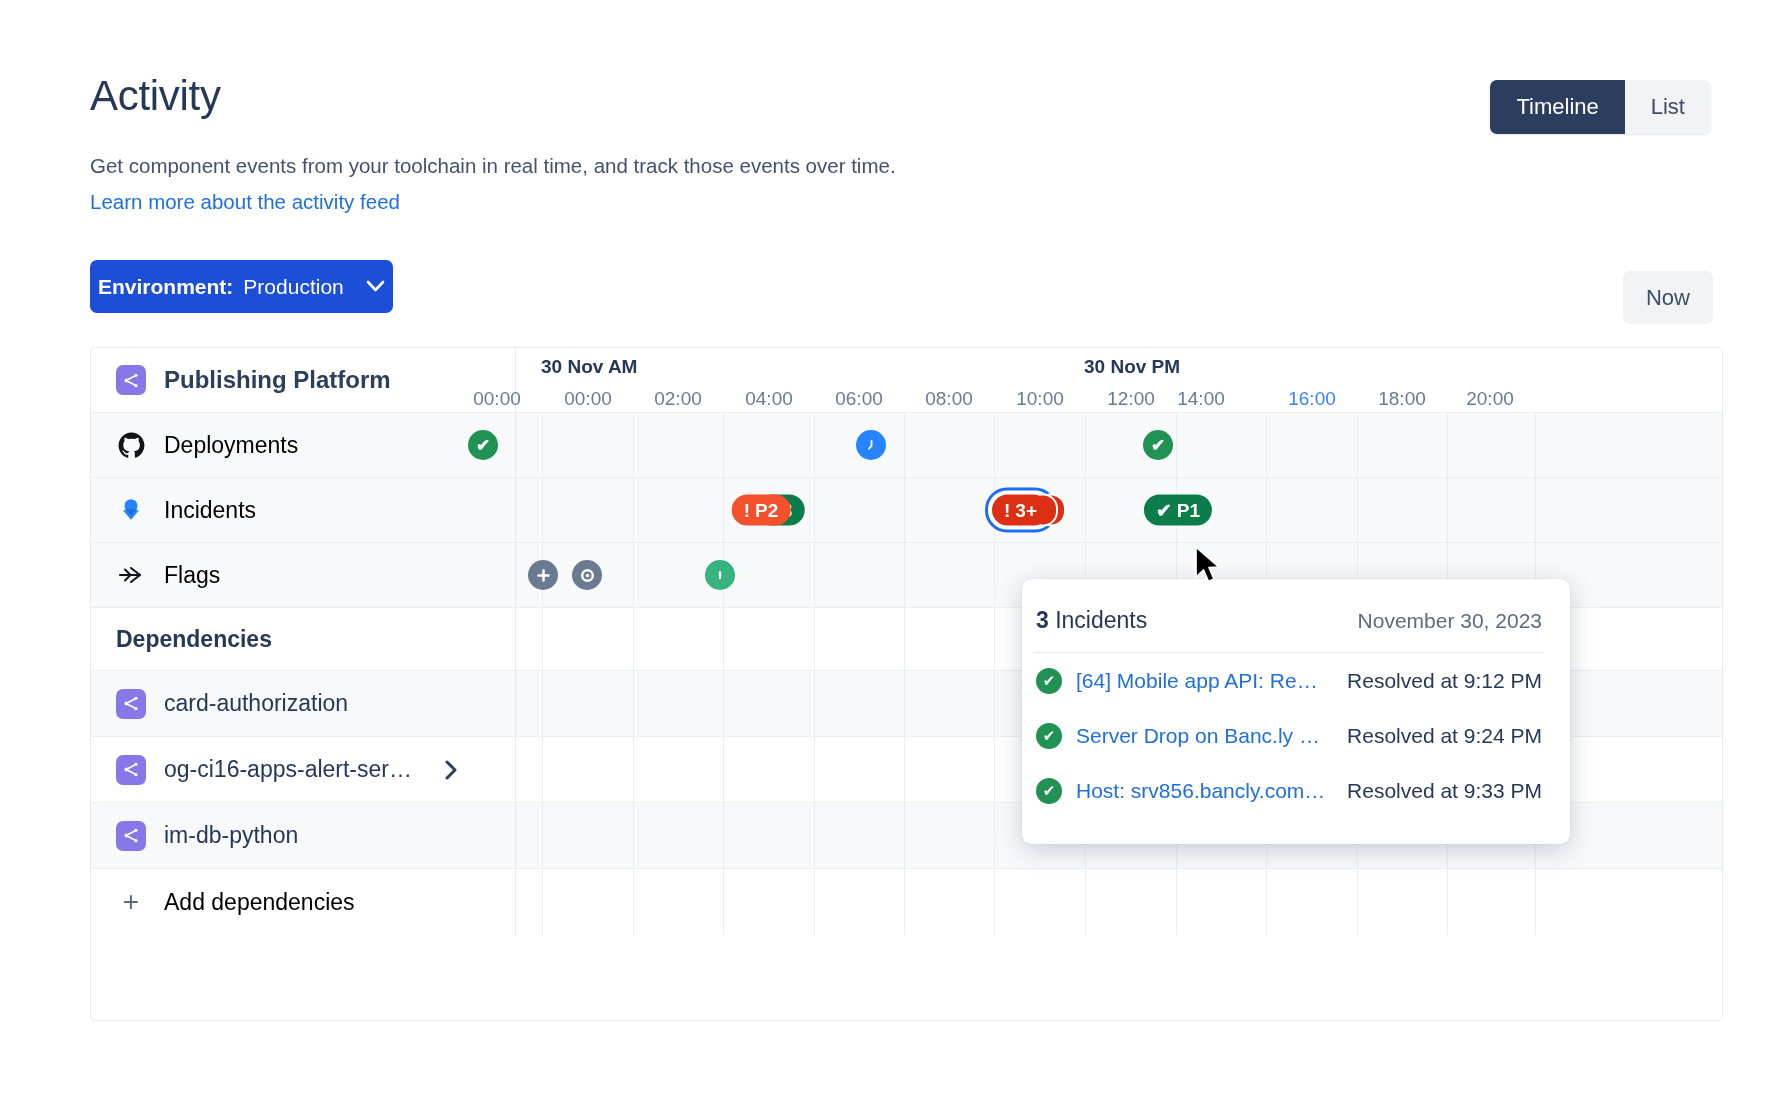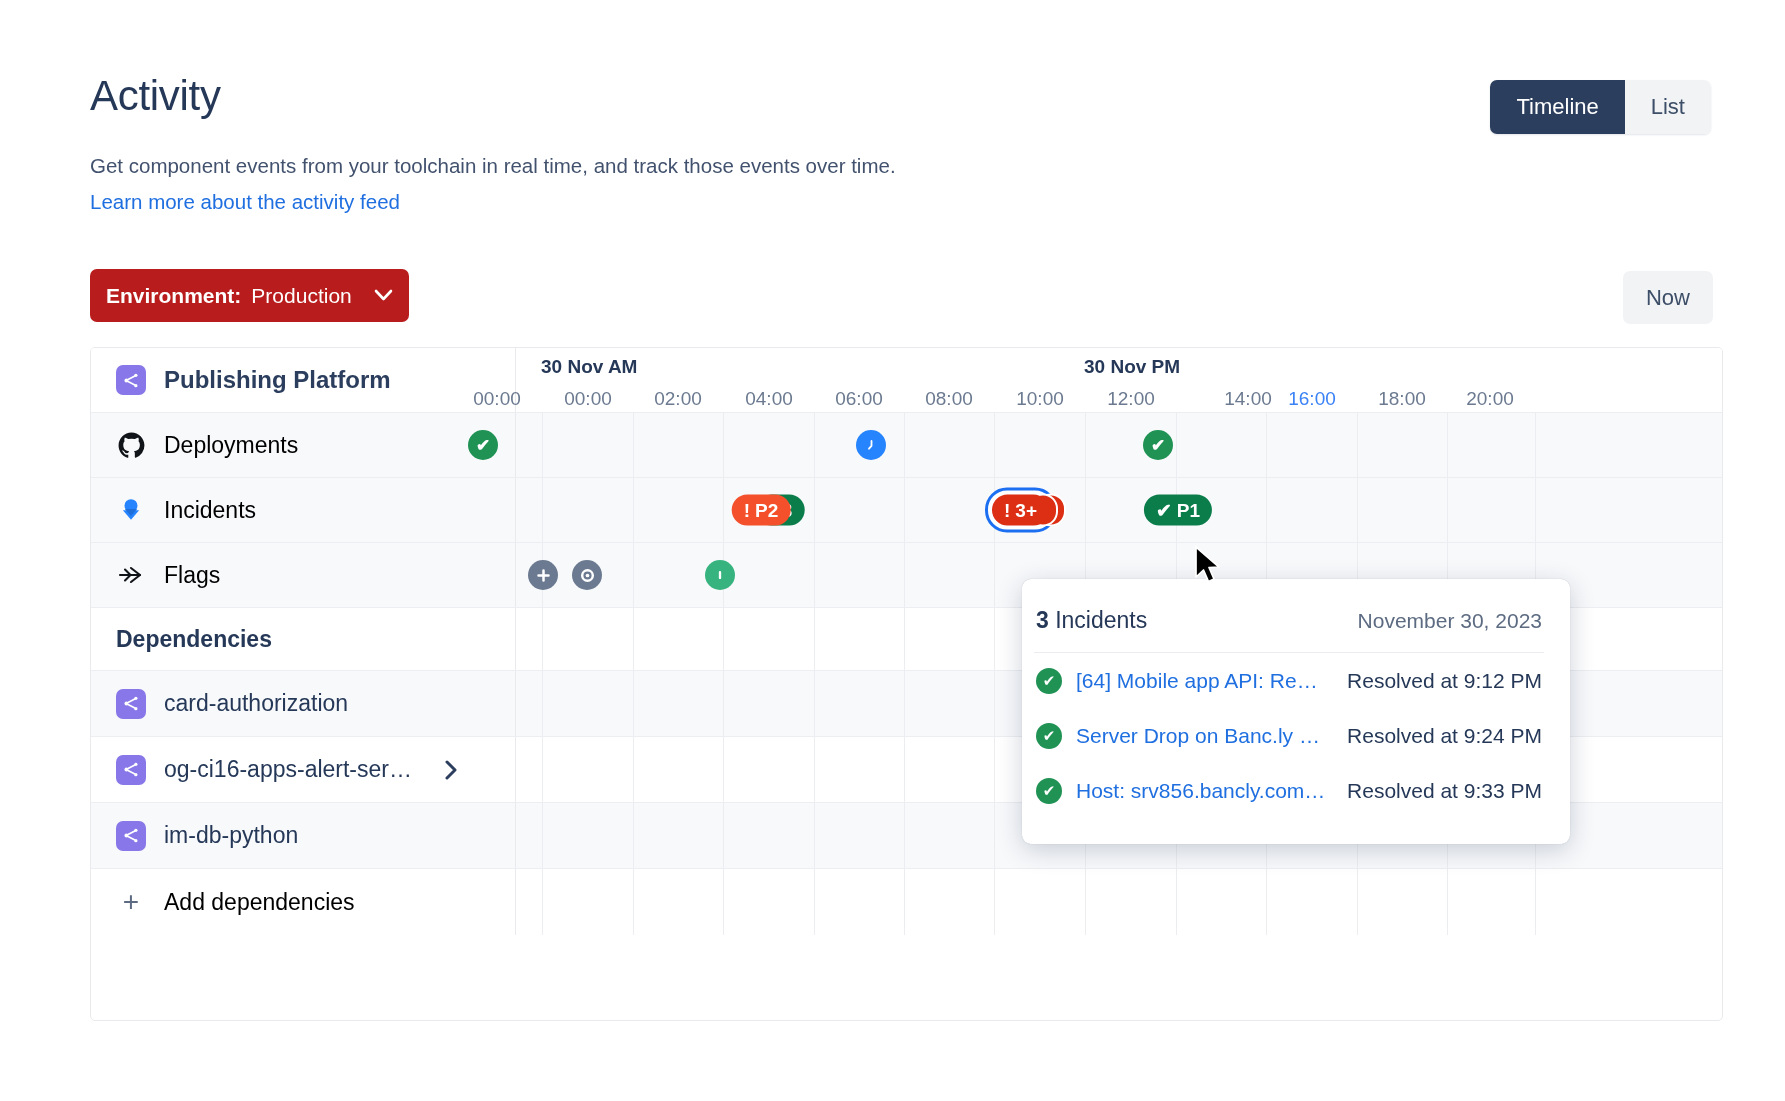--- a/index.html
+++ b/index.html
@@ -43,24 +43,24 @@
   }
   .toggle-btn {
     font-size: 22px; padding: 14px 26px; cursor: pointer;
     border: none; font-family: inherit;
   }
   .toggle-btn.active { background: #2c3e5d; color: #ffffff; }
   .toggle-btn.inactive { background: #f2f3f5; color: #3d4f68; }
 
   
   #env-select {
-    position: absolute; left: 78px; top: 261px;
+    position: absolute; left: 78px; top: 252px;
     height: 53px; display: flex; align-items: center; gap: 10px;
-    background: #b91c1c; color: #fff; border-radius: 7px;
-    padding: 0 16px; cursor: pointer; font-size: 21px;
+    background: #1d4ed8; color: #fff; border-radius: 7px;
+    padding: 0 8px; cursor: pointer; font-size: 21px;
   }
   #env-label { font-weight: bold; }
   #env-value { font-weight: 400; }
   #env-chevron { margin-left: 12px; display: flex; }
 
   #now-button {
     position: absolute; right: 60px; top: 263px;
     height: 53px; display: flex; align-items: center;
     background: #f2f3f5; color: #3d4f68; border-radius: 7px;
     padding: 0 23px; cursor: pointer; font-size: 22px;
@@ -227,21 +227,21 @@
           <div class="axis-group-label" style="left: 25px;">30 Nov AM</div>
           <div class="axis-group-label" style="left: 568px;">30 Nov PM</div>
           <div class="axis-tick" style="left: -19px;">00:00</div>
           <div class="axis-tick" style="left: 72px;">00:00</div>
           <div class="axis-tick" style="left: 162px;">02:00</div>
           <div class="axis-tick" style="left: 253px;">04:00</div>
           <div class="axis-tick" style="left: 343px;">06:00</div>
           <div class="axis-tick" style="left: 433px;">08:00</div>
           <div class="axis-tick" style="left: 524px;">10:00</div>
           <div class="axis-tick" style="left: 615px;">12:00</div>
-          <div class="axis-tick" style="left: 732px;">14:00</div>
+          <div class="axis-tick" style="left: 685px;">14:00</div>
           <div class="axis-tick now" style="left: 796px;">16:00</div>
           <div class="axis-tick" style="left: 886px;">18:00</div>
           <div class="axis-tick" style="left: 974px;">20:00</div>
         </div>
     </div>
 
     <div class="grid-row rowline bg-tint" style="top:65px;height:65px;">
       <div class="side-cell">
         <span class="icon-box">
           <svg width="27" height="27" viewBox="0 0 24 24">

